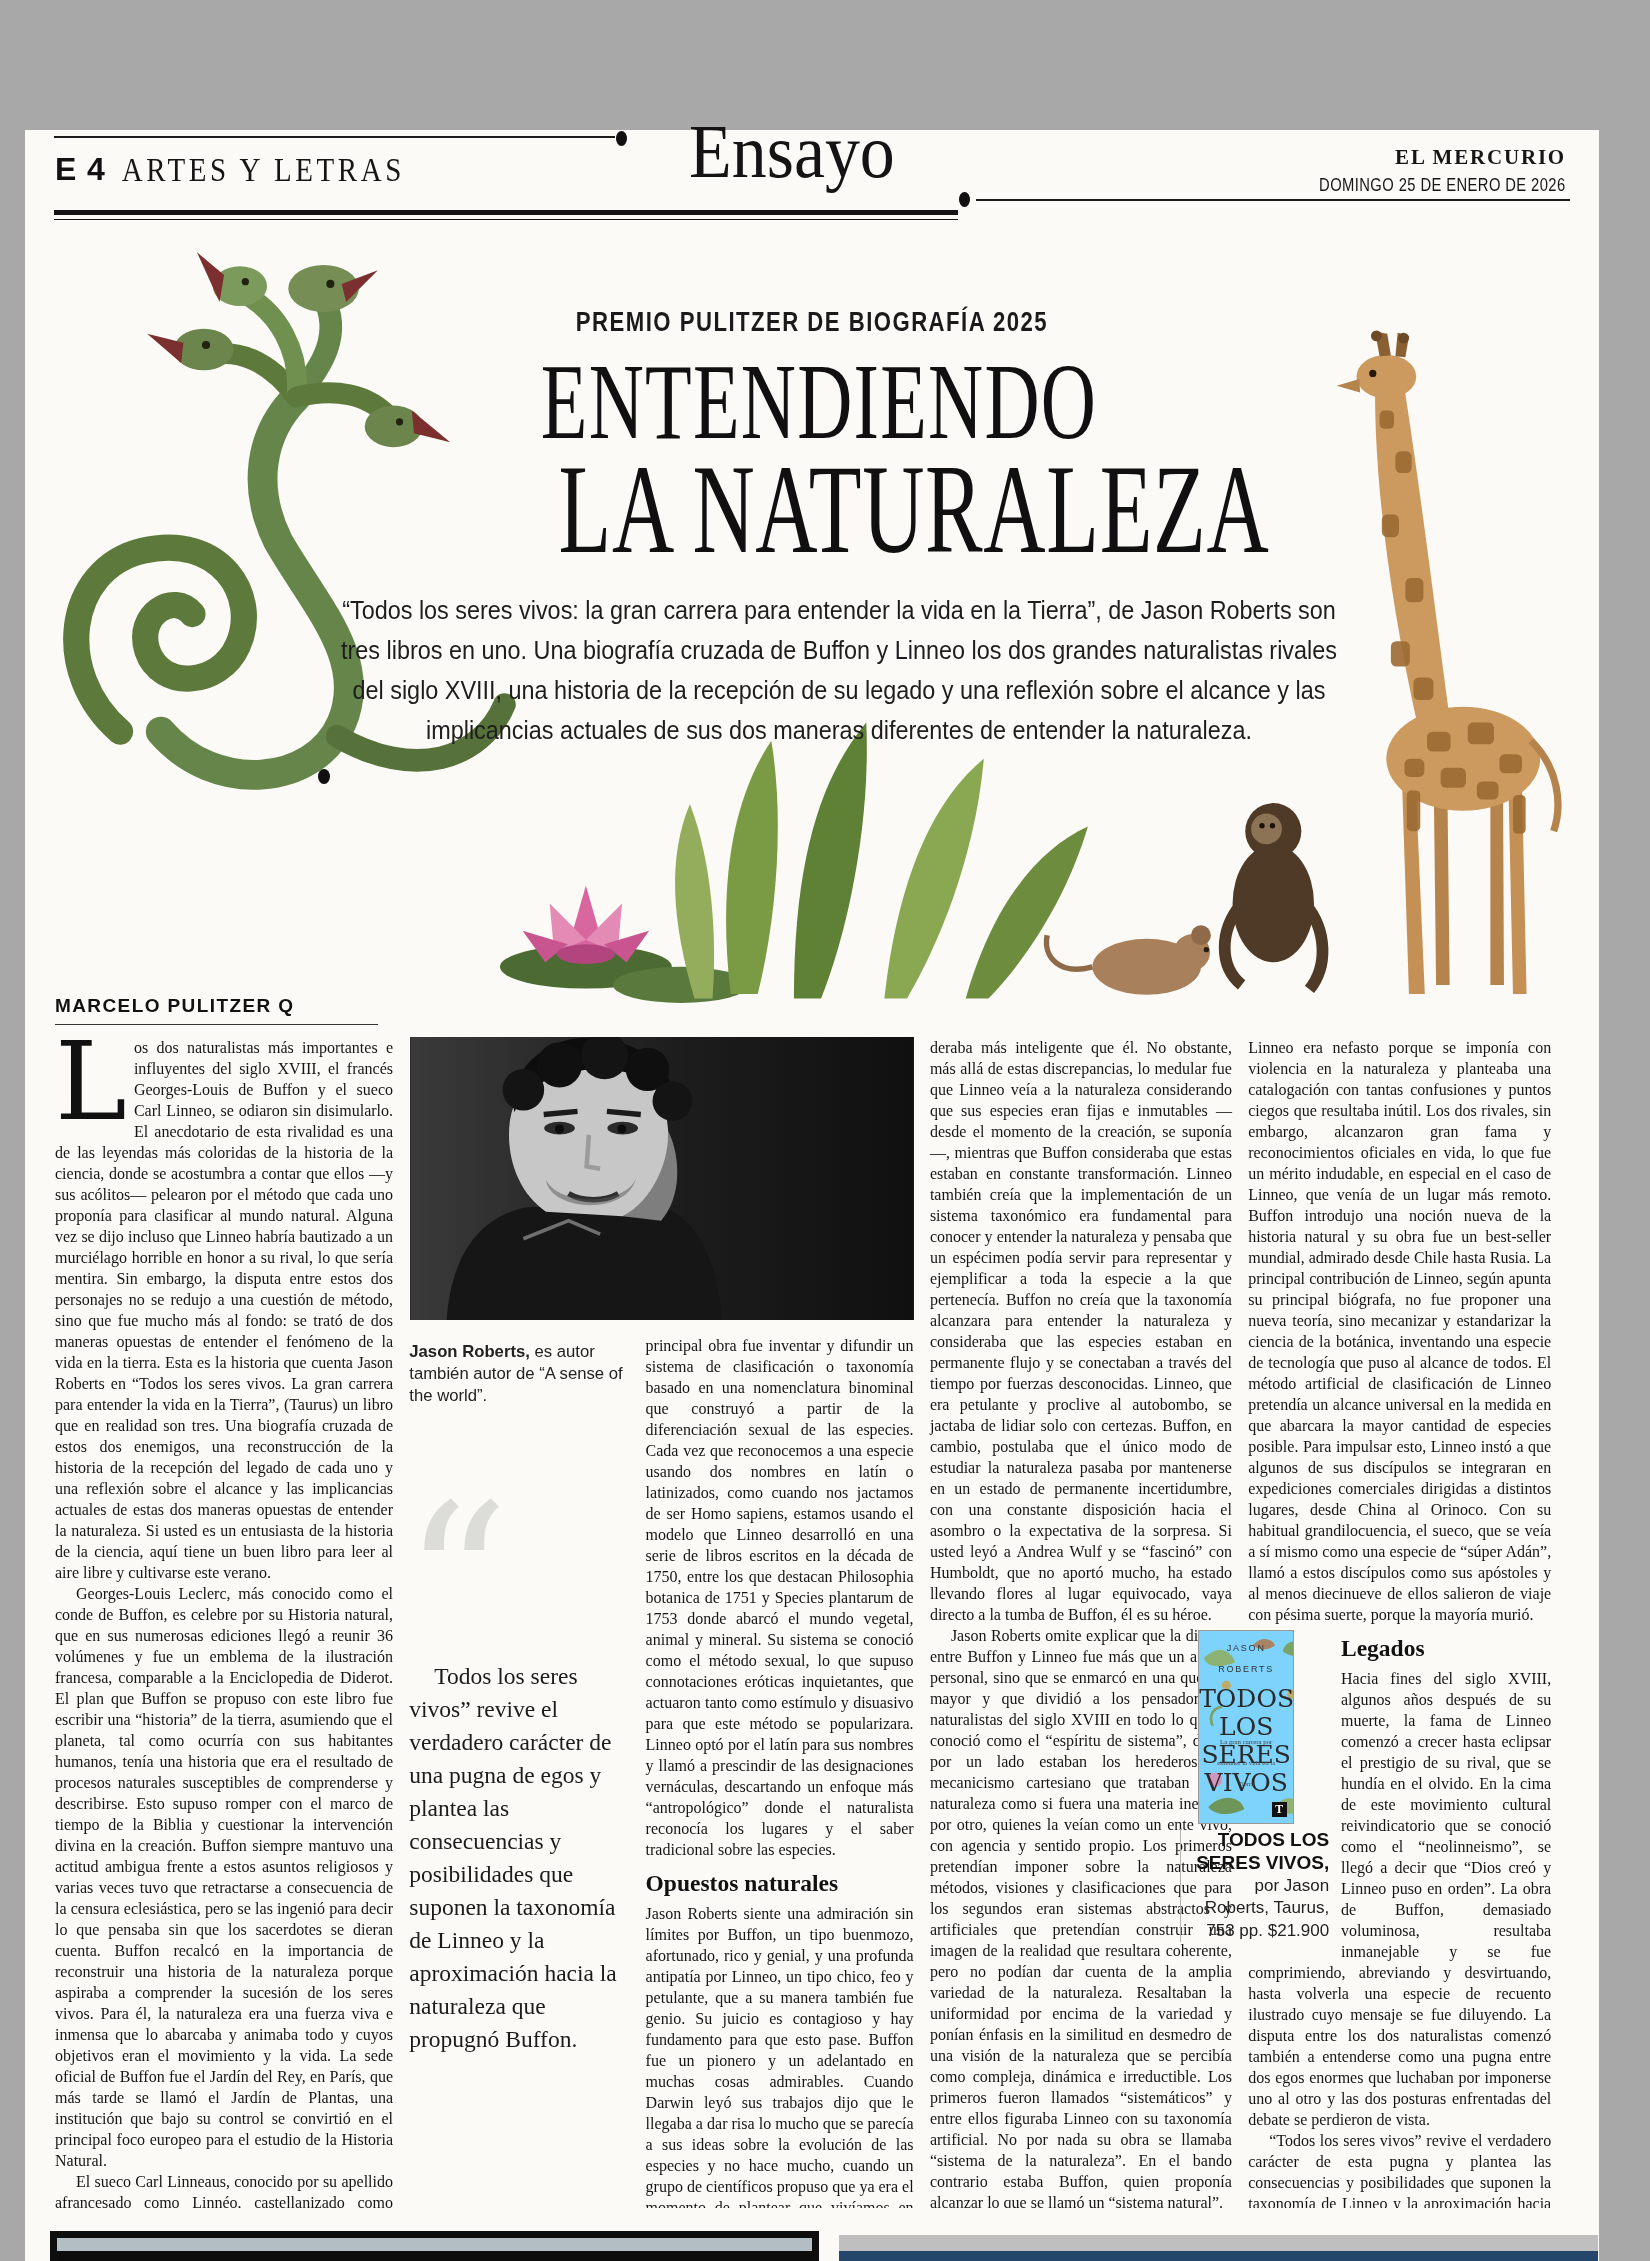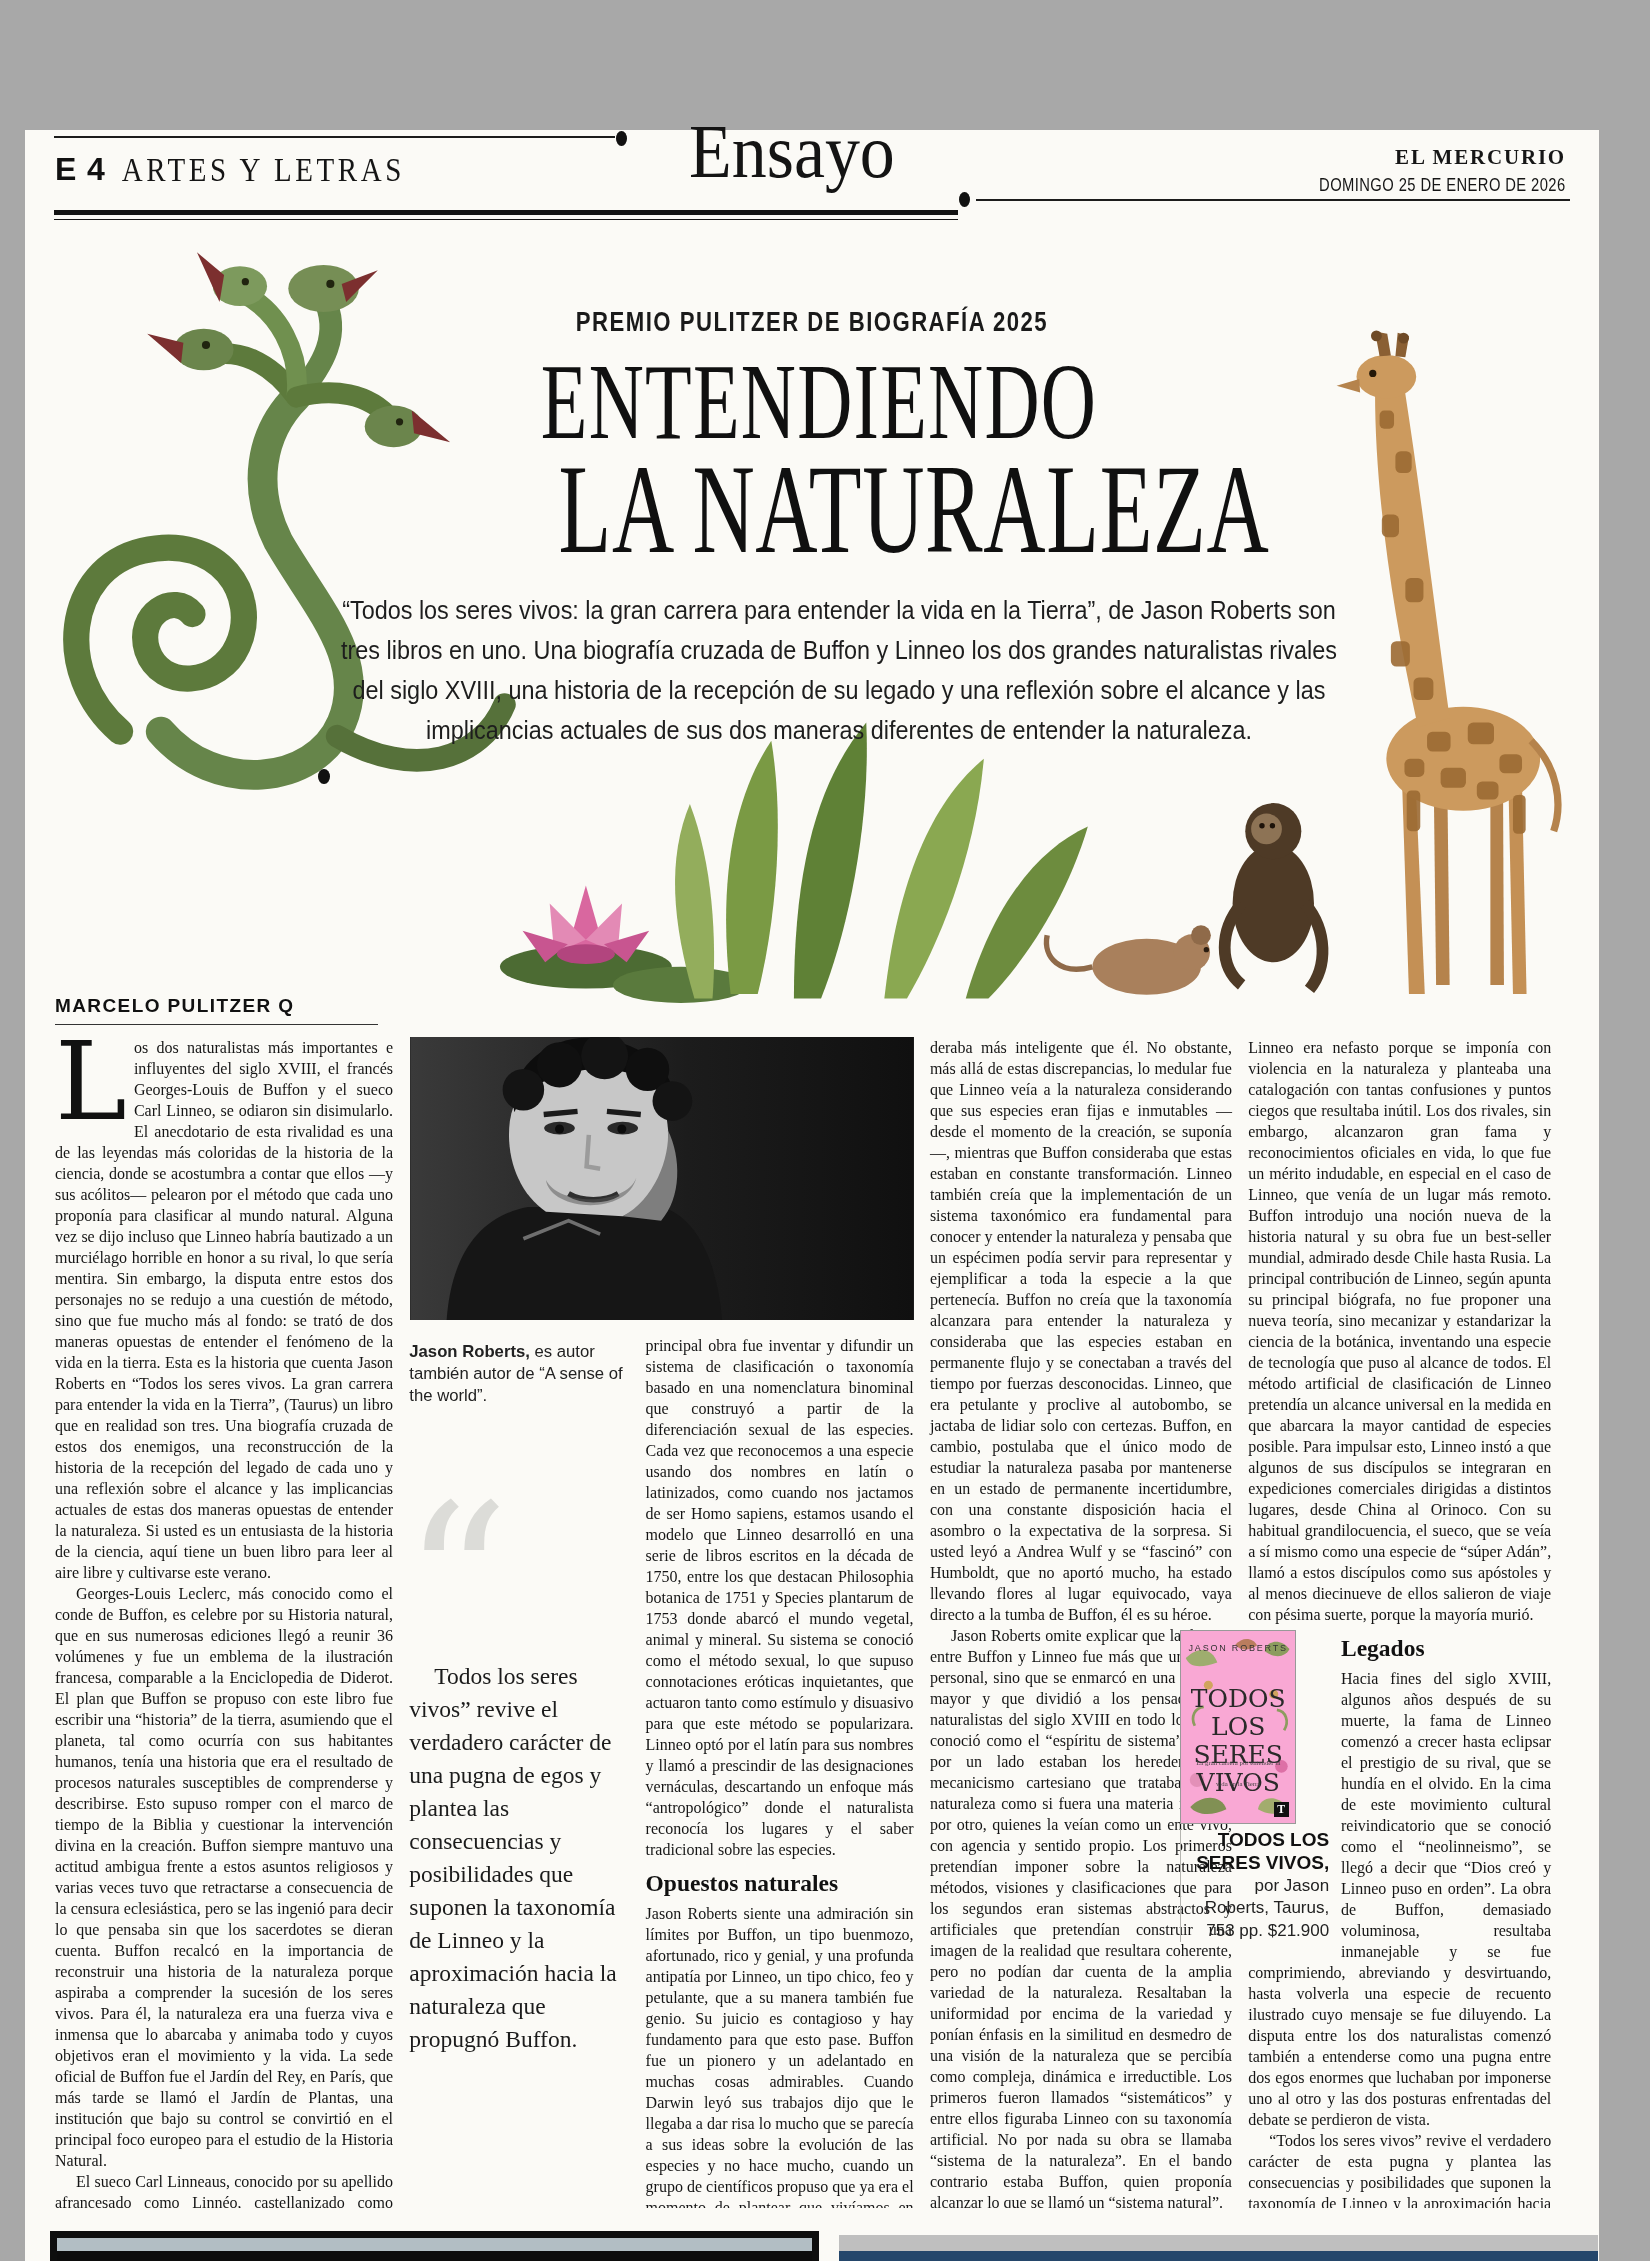--- a/index.html
+++ b/index.html
@@ -40,21 +40,21 @@
   .col p + p { text-indent:21px; }
   .dropcap { float:left; font-size:108px; line-height:84px; padding:2.7px 7.2px 0 0; color:#111; font-family:"DejaVu Serif",serif; }
   .subhead { font-weight:700; font-size:23.5px; margin:12.7px 0 9px 0; color:#111; text-align:left; }
   .photo { position:absolute; left:355px; top:-15.4px; width:504px; height:298px; background:#262626; overflow:hidden; z-index:3; }
   .caption { padding-top:304px; font-family:"Liberation Sans",sans-serif; font-size:16.7px; line-height:22px; color:#222; text-align:left; }
   .caption b { font-weight:700; }
   .pullq { margin-top:253px; position:relative; font-size:23.5px; line-height:33px; text-align:left; color:#1b1b1b; }
   .pullq .mark { position:absolute; left:-6.3px; top:-95px; font-size:208px; color:#dcdcd8; font-family:"DejaVu Serif",serif; z-index:0; }
   .pullq .qt { position:relative; z-index:1;margin-left:25px; }
   .bookblk { float:left; width:149px; margin:5.4px 11.8px 3.6px -68px; }
-  .bookcover { width:116px; height:194px; background:#f9a8d4; border:0.9px solid #999; position:relative; overflow:hidden; }
+  .bookcover { width:96px; height:194px; margin-left:18px; background:#7dd3fc; border:0.9px solid #999; position:relative; overflow:hidden; }
   .bookcover .ba { position:absolute; top:6.3px; width:100%; text-align:center; font-family:"Liberation Sans",sans-serif; font-size:9px; letter-spacing:1.8px; color:#333; }
   .bookcover .bt { position:absolute; top:54px; width:100%; text-align:center; font-size:25px; line-height:28px; color:#2a2a2a; font-family:"DejaVu Serif",serif; }
   .bookcover .bs { position:absolute; bottom:29px; width:100%; text-align:center; font-size:6.8px; color:#444; padding:0 9px; }
   .bookcover .tq { position:absolute; bottom:6.3px; right:6.3px; width:15.4px; height:15.4px; background:#111; color:#fff; font-size:11.8px; text-align:center; line-height:15.4px; font-weight:700; }
   .bookcap { margin-top:5px; border-left:1.4px solid #b5b5b0; padding-left:7.2px; font-family:Liberation Sans, sans-serif; text-align:right; }
   .bookcap .t { font-weight:900; font-size:19px; line-height:22.6px; color:#111; }
   .bookcap .d { font-size:17px; line-height:22.6px; color:#222; }
 
   
   .ad { position:absolute; overflow:hidden; }

